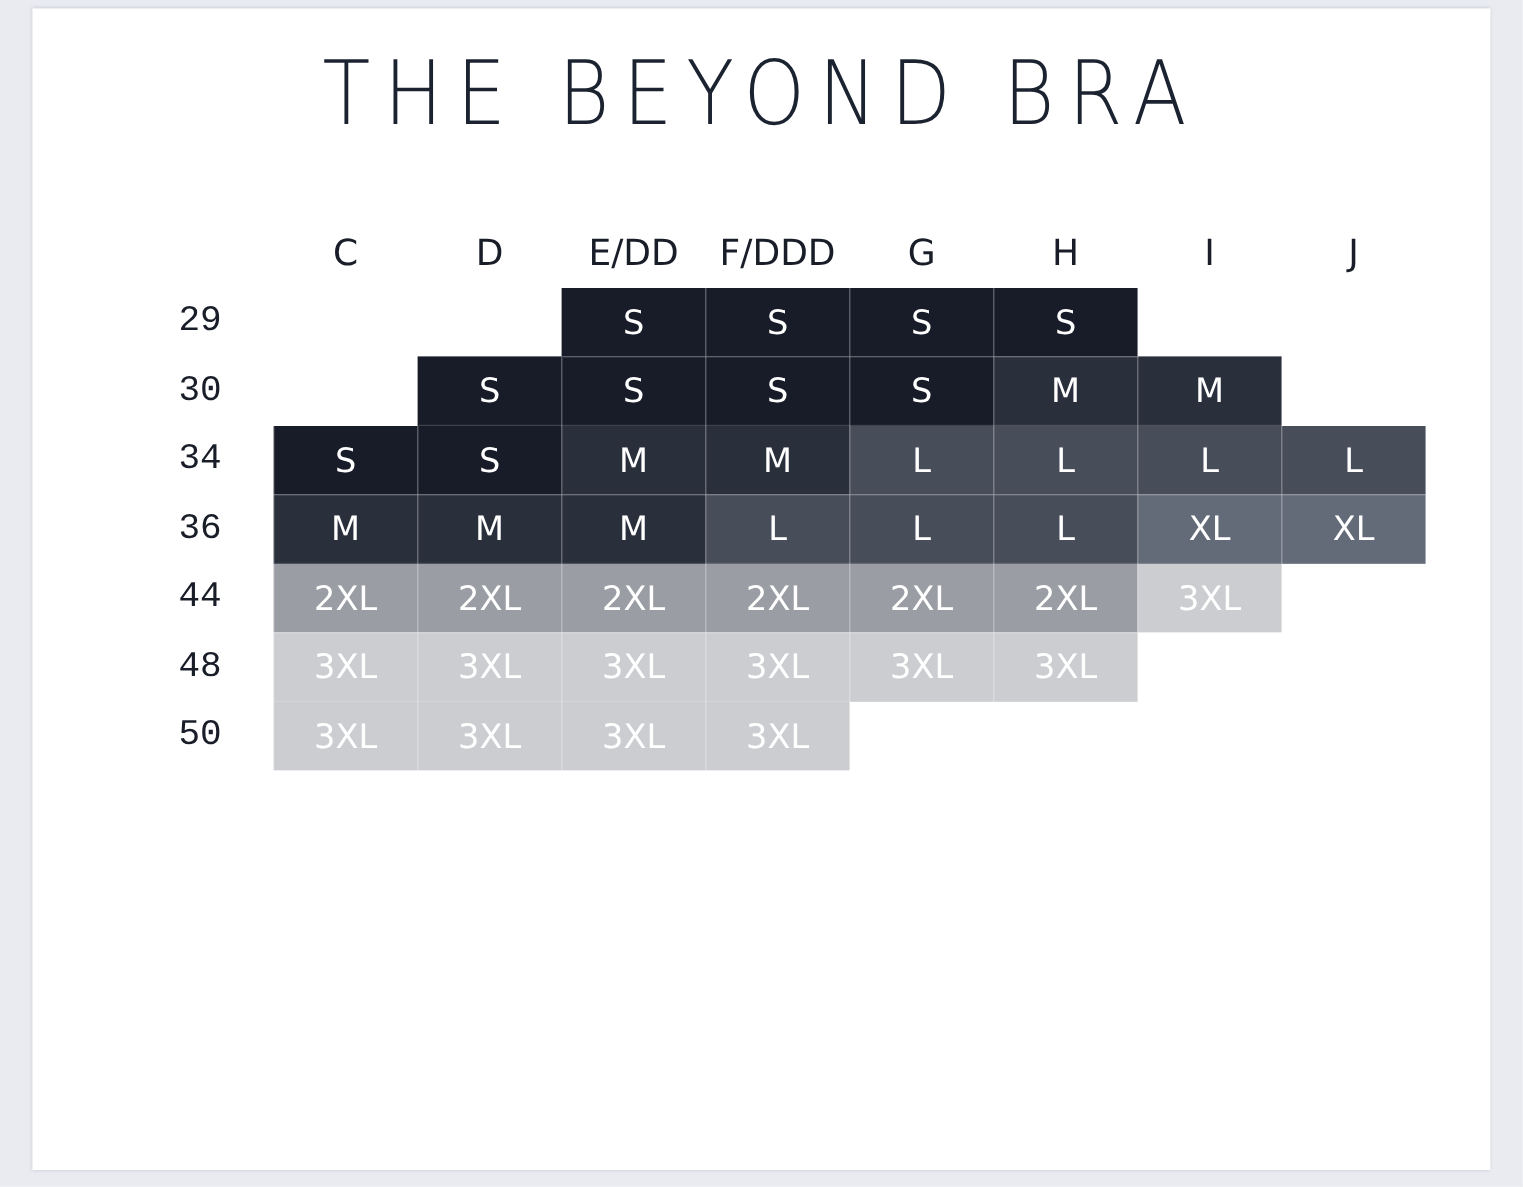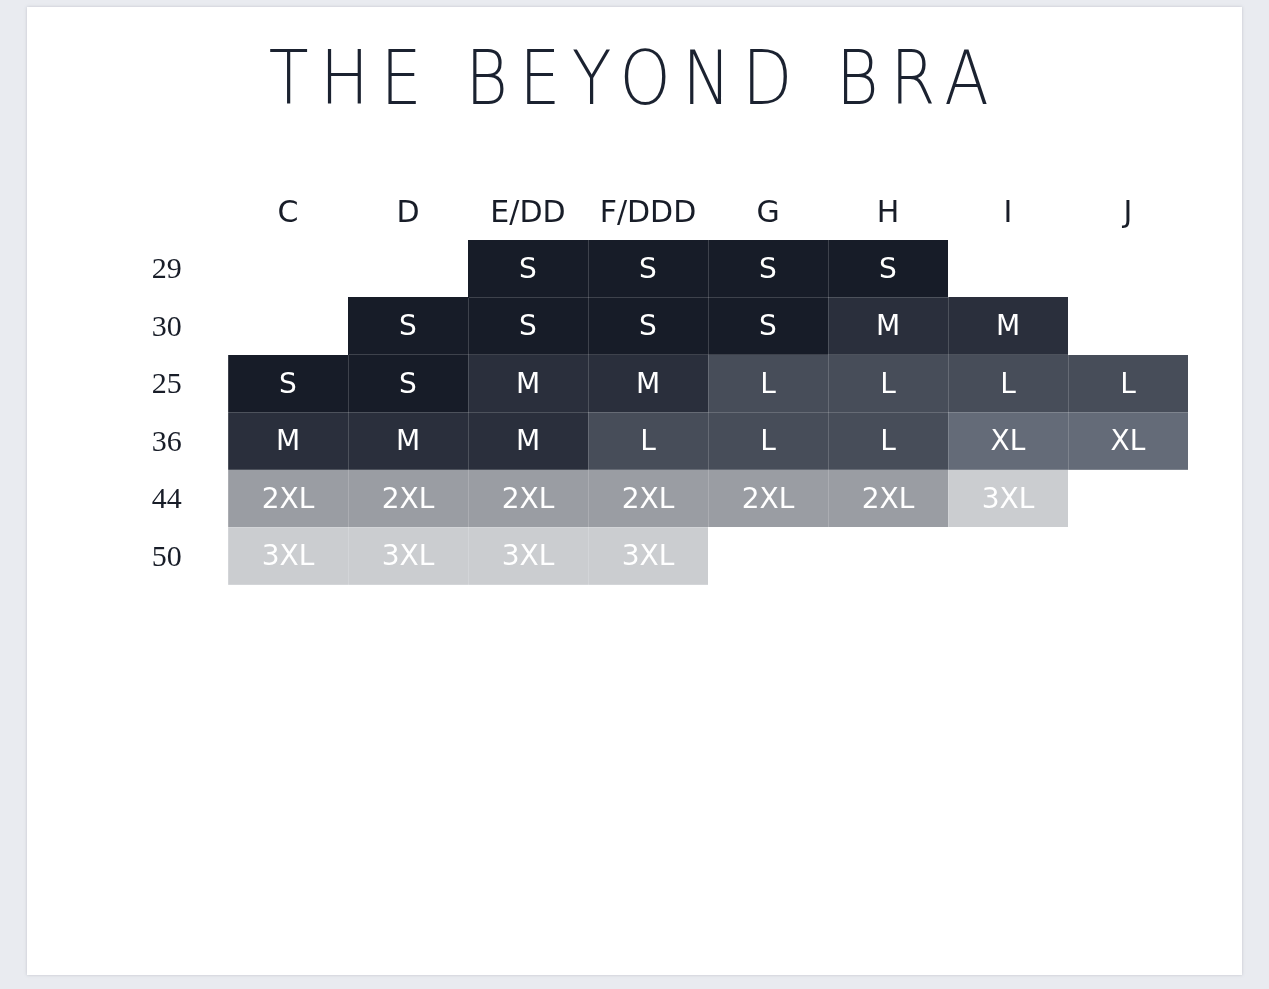--- a/index.html
+++ b/index.html
@@ -55,21 +55,21 @@
     font-weight: 400;
     color: #181d28;
     text-align: center;
     vertical-align: middle;
     padding: 0;
     letter-spacing: 0px;
   }
   table.size-grid th.corner { padding: 0; }
   table.size-grid th.row-head {
     height: 57.5px;
-    font-family: Liberation Serif, serif;
+    font-family: Liberation Mono, monospace;
     font-size: 30px;
     font-weight: 400;
     color: #181d28;
     text-align: center;
     vertical-align: middle;
     padding: 0 22px 0 0;
   }
   table.size-grid td.cell {
     height: 57.5px;
     padding: 0;
@@ -137,21 +137,21 @@
             <td class="cell empty"></td>
             <td class="cell" style="background: rgb(23, 28, 40);">S</td>
             <td class="cell" style="background: rgb(23, 28, 40);">S</td>
             <td class="cell" style="background: rgb(23, 28, 40);">S</td>
             <td class="cell" style="background: rgb(23, 28, 40);">S</td>
             <td class="cell" style="background: rgb(42, 47, 60);">M</td>
             <td class="cell" style="background: rgb(42, 47, 60);">M</td>
             <td class="cell empty"></td>
           </tr>
           <tr>
-            <th class="row-head">25</th>
+            <th class="row-head">34</th>
             <td class="cell" style="background: rgb(23, 28, 40);">S</td>
             <td class="cell" style="background: rgb(23, 28, 40);">S</td>
             <td class="cell" style="background: rgb(42, 47, 60);">M</td>
             <td class="cell" style="background: rgb(42, 47, 60);">M</td>
             <td class="cell" style="background: rgb(71, 77, 89);">L</td>
             <td class="cell" style="background: rgb(71, 77, 89);">L</td>
             <td class="cell" style="background: rgb(71, 77, 89);">L</td>
             <td class="cell" style="background: rgb(71, 77, 89);">L</td>
           </tr>
           <tr>
@@ -167,20 +167,31 @@
           </tr>
           <tr>
             <th class="row-head">44</th>
             <td class="cell" style="background: rgb(154, 157, 163);">2XL</td>
             <td class="cell" style="background: rgb(154, 157, 163);">2XL</td>
             <td class="cell" style="background: rgb(154, 157, 163);">2XL</td>
             <td class="cell" style="background: rgb(154, 157, 163);">2XL</td>
             <td class="cell" style="background: rgb(154, 157, 163);">2XL</td>
             <td class="cell" style="background: rgb(154, 157, 163);">2XL</td>
             <td class="cell" style="background: rgb(203, 205, 208);">3XL</td>
+            <td class="cell empty"></td>
+          </tr>
+          <tr>
+            <th class="row-head">48</th>
+            <td class="cell" style="background: rgb(203, 205, 208);">3XL</td>
+            <td class="cell" style="background: rgb(203, 205, 208);">3XL</td>
+            <td class="cell" style="background: rgb(203, 205, 208);">3XL</td>
+            <td class="cell" style="background: rgb(203, 205, 208);">3XL</td>
+            <td class="cell" style="background: rgb(203, 205, 208);">3XL</td>
+            <td class="cell" style="background: rgb(203, 205, 208);">3XL</td>
+            <td class="cell empty"></td>
             <td class="cell empty"></td>
           </tr>
           <tr>
             <th class="row-head">50</th>
             <td class="cell" style="background: rgb(203, 205, 208);">3XL</td>
             <td class="cell" style="background: rgb(203, 205, 208);">3XL</td>
             <td class="cell" style="background: rgb(203, 205, 208);">3XL</td>
             <td class="cell" style="background: rgb(203, 205, 208);">3XL</td>
             <td class="cell empty"></td>
             <td class="cell empty"></td>

